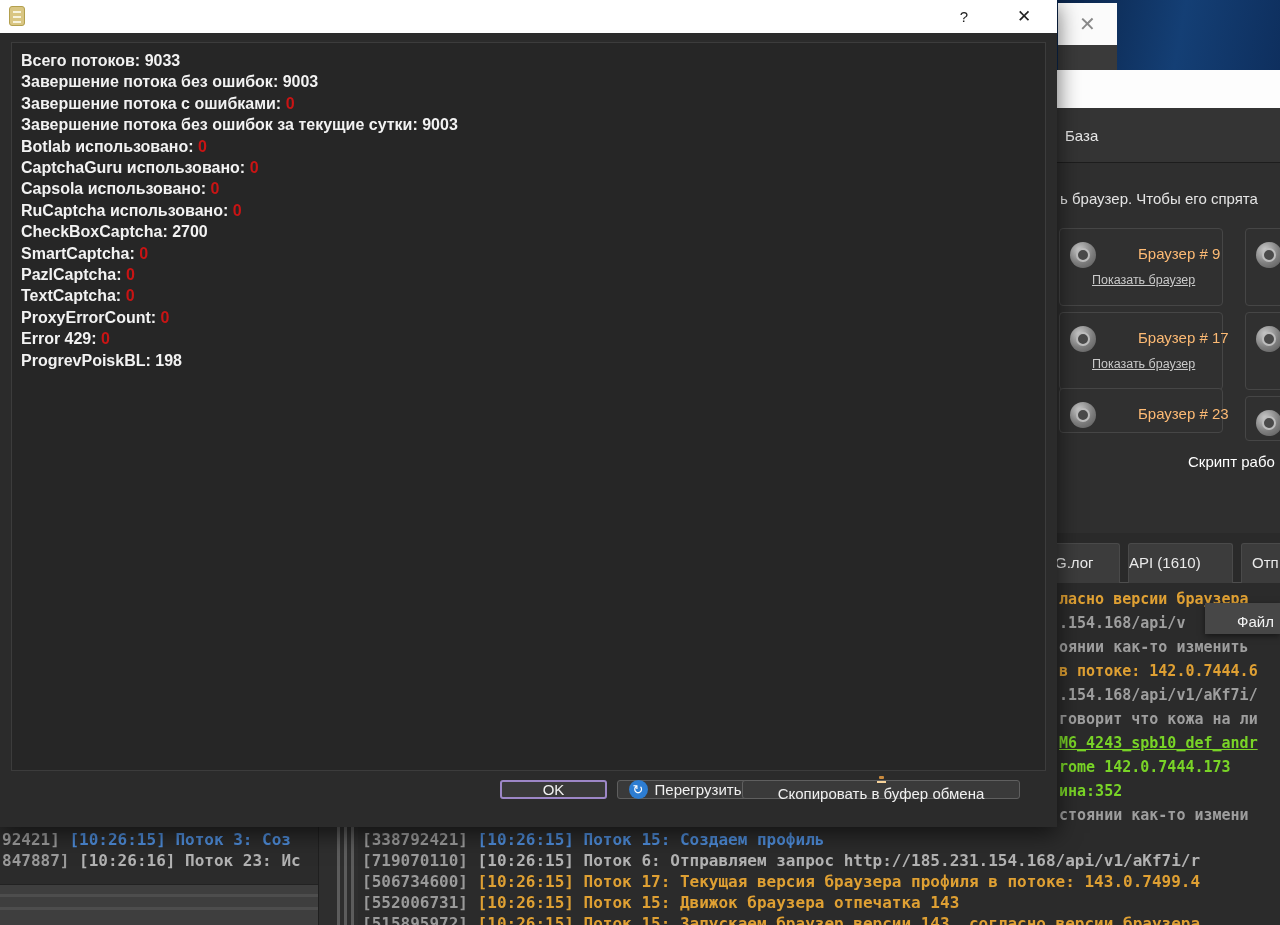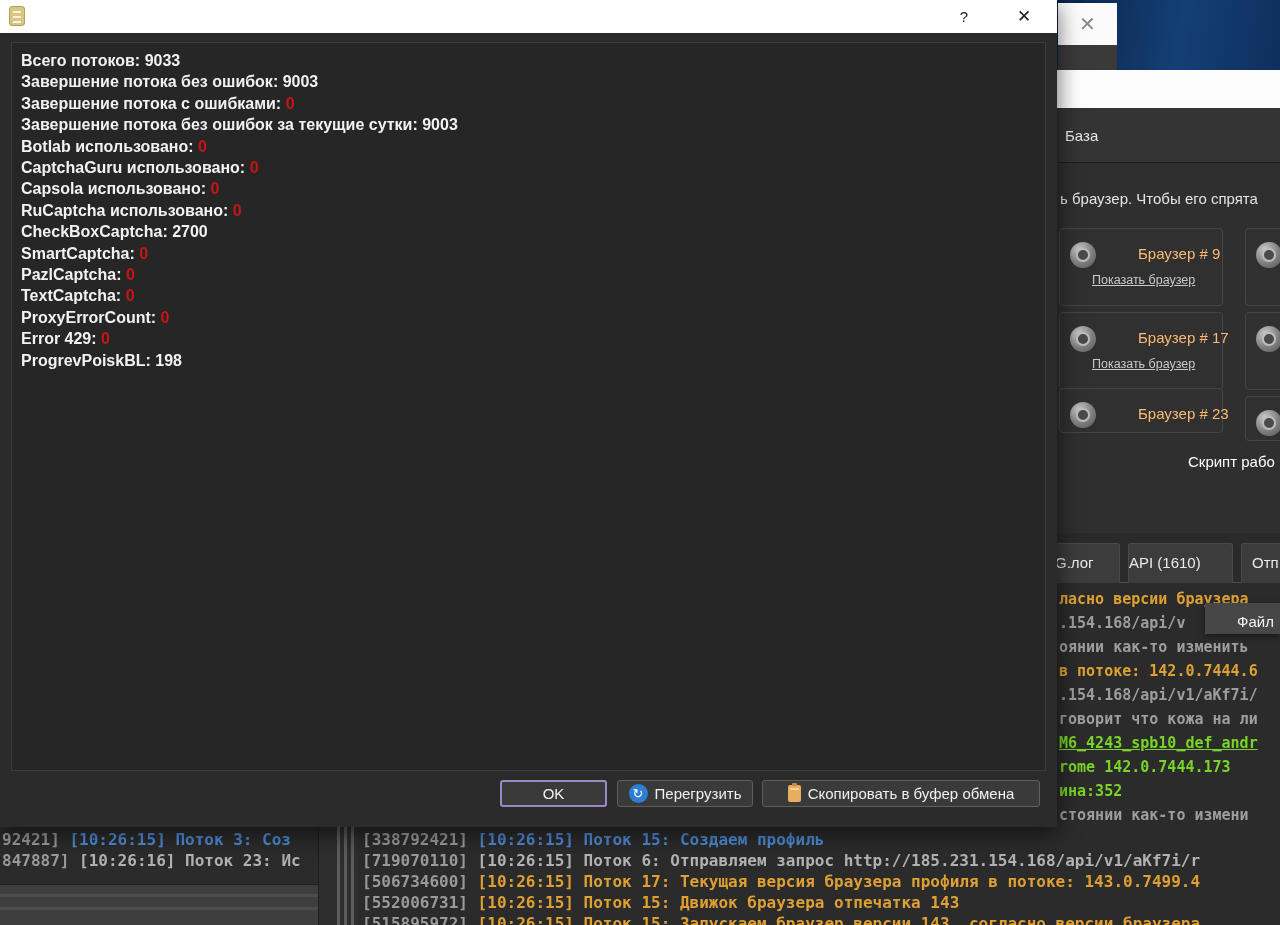--- a/index.html
+++ b/index.html
@@ -75,26 +75,26 @@
                background:repeating-linear-gradient(to bottom,#f7f3dd 0 2px,rgba(0,0,0,0) 2px 5px); }
   .title-text { position:absolute; left:34px; top:9px; font-size:13.5px; color:#111;margin-top:35px; }
   .tb-btn { position:absolute; top:0; height:33px; display:flex; align-items:center; justify-content:center;
             color:#222; cursor:pointer; }
   .tb-help { left:940px; width:48px; font-size:15px; }
   .tb-close { left:998px; width:52px; font-size:17px; }
   .content { position:absolute; left:11px; top:42px; width:1035px; height:729px; background:#262626;
              border:1px solid #3c3c3c; padding:7px 9px; overflow:hidden; }
   .stat { font-weight:700; font-size:16px; line-height:21.4px; color:#f2f2f2; white-space:nowrap; }
   .sv { color:#f2f2f2; } .sv.r { color:#c81414; }
-  .btn { position:absolute; top:780px; height:27px; background:#3a3a3a; border:1px solid #5f5f5f;
+  .btn { position:absolute; top:780px; height:19px; background:#3a3a3a; border:1px solid #5f5f5f;
          border-radius:3px; color:#f0f0f0; font-family:"Liberation Sans",sans-serif; font-size:15px;
          display:flex; align-items:center; justify-content:center; gap:7px; cursor:pointer; }
   .btn.ok { left:500px; width:107px; border:2px solid #9d87c7; }
   .btn.reload { left:617px; width:136px; }
-  .btn.copy { left:762px; width:278px; }
+  .btn.copy { left:742px; width:278px;flex-direction:column; }
   .ric { width:19px; height:19px; border-radius:50%; background:#2d7dd2; color:#fff; font-size:13px;
          line-height:19px; text-align:center; display:inline-block; }
   .ric::before { content:"\21BB"; }
   .cic { position:relative; width:13px; height:17px; background:#e9ad5f; border-radius:2px; display:inline-block; }
   .cic::before { content:""; position:absolute; left:2px; right:2px; top:3px; height:2px; background:#f6d29a; }
   .cic::after { content:""; position:absolute; left:4px; top:-2px; width:5px; height:3px;
                 background:#c98a3e; border-radius:1px; }
 </style>
 </head>
 <body>

